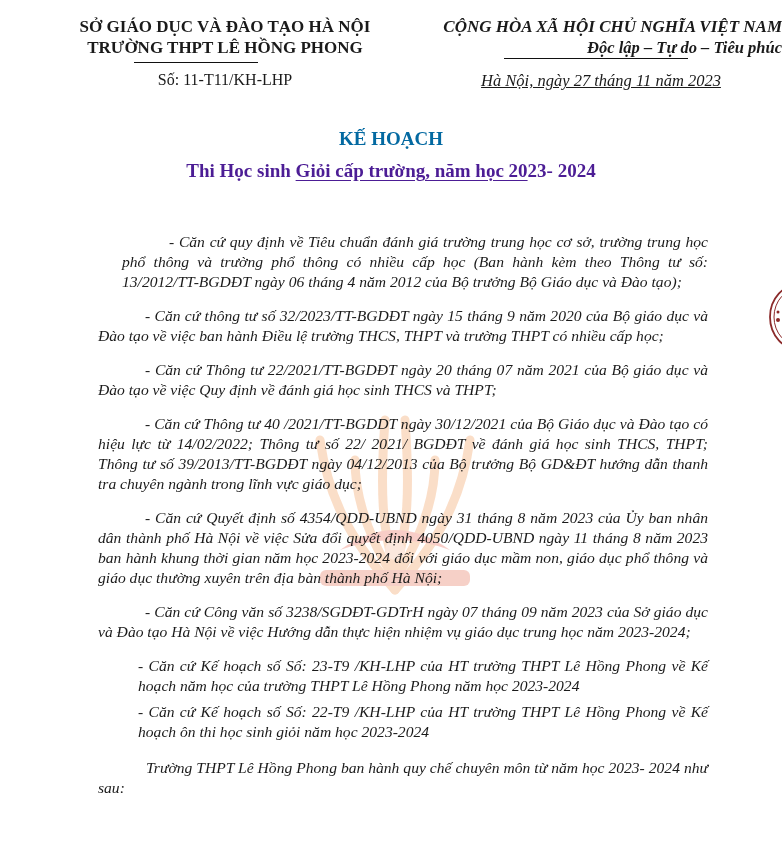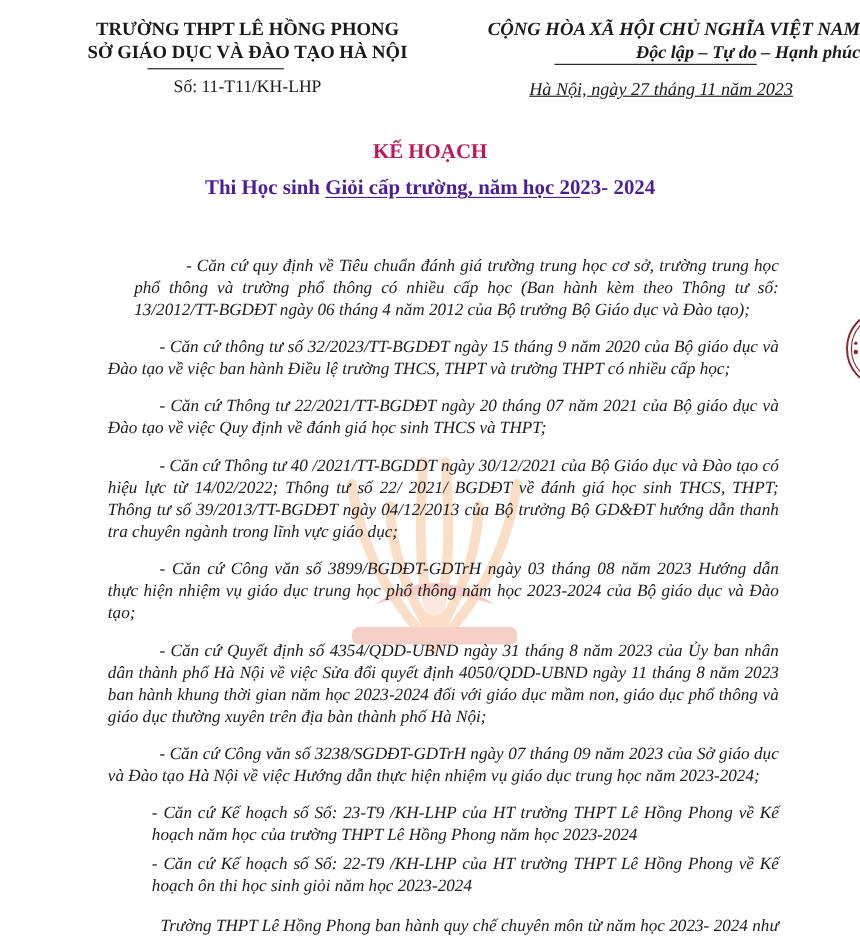--- a/index.html
+++ b/index.html
@@ -28,21 +28,21 @@
     .doc-number {
       position: absolute; left: 60px; top: 71px; width: 330px; text-align: center;
       font-size: 16px;
     }
     .doc-date {
       position: absolute; left: 420px; top: 71px; width: 362px; text-align: center;
       font-size: 16.5px; font-style: italic; text-decoration: underline;
     }
     .title {
       position: absolute; left: 0; top: 128px; width: 782px; text-align: center;
-      font-weight: bold; font-size: 19px; color: #be185d;
+      font-weight: bold; font-size: 19px; color: #0369a1;
     }
     .subtitle {
       position: absolute; left: 0; top: 160px; width: 782px; text-align: center;
       font-weight: bold; font-size: 19px; color: #4c1d95;
     }
     .subtitle .ul { text-decoration: underline; text-underline-offset: 3px; }
     .body-text {
       position: absolute; left: 98px; top: 232px; width: 610px;
       font-style: italic; font-size: 15.6px; line-height: 20px; color: #1a1a1a;
     }
@@ -57,29 +57,29 @@
     }
     .stamp {
       position: absolute; left: 766px; top: 282px; width: 60px; height: 70px;
       pointer-events: none;
     }
   </style>
 </head>
 <body>
 
 <div class="header-left">
+  <div>SỞ GIÁO DỤC VÀ ĐÀO TẠO HÀ NỘI</div>
   <div>TRƯỜNG THPT LÊ HỒNG PHONG</div>
-  <div>SỞ GIÁO DỤC VÀ ĐÀO TẠO HÀ NỘI</div>
 </div>
 <div class="rule-left"></div>
 <div class="doc-number">Số: 11-T11/KH-LHP</div>
 
 <div class="header-right">
   <div>CỘNG HÒA XÃ HỘI CHỦ NGHĨA VIỆT NAM</div>
-  <div class="motto">Độc lập – Tự do – Hạnh phúc</div>
+  <div class="motto">Độc lập – Tự do – Tiêu phúc</div>
 </div>
 <div class="rule-right"></div>
 <div class="doc-date">Hà Nội, ngày 27 tháng 11  năm 2023</div>
 
 <div class="title">KẾ HOẠCH</div>
 <div class="subtitle"><span>Thi Học sinh </span><span class="ul">Giỏi cấp trường, năm học 20</span><span>23- 2024</span></div>
 
 <svg class="watermark" viewBox="0 0 190 200" xmlns="http://www.w3.org/2000/svg">
   <g fill="none" stroke="#f08a3c" stroke-width="9" stroke-linecap="round">
     <path d="M95 190 C 60 150, 30 110, 20 40"></path>
@@ -99,19 +99,18 @@
   <ellipse cx="34" cy="35" rx="26" ry="29" fill="none" stroke="#8b2a2a" stroke-width="1"></ellipse>
   <circle cx="12" cy="30" r="1.5" fill="#8b2a2a"></circle>
   <circle cx="12" cy="38" r="2" fill="#8b2a2a"></circle>
 </svg>
 
 <div class="body-text">
   <p class="para first">- Căn cứ quy định về Tiêu chuẩn đánh giá trường trung học cơ sở, trường trung học phổ thông và trường phổ thông có nhiều cấp học (Ban hành kèm theo Thông tư số: 13/2012/TT-BGDĐT ngày 06 tháng 4 năm 2012 của Bộ trưởng Bộ Giáo dục và Đào tạo);</p>
   <p class="para">- Căn cứ thông tư số 32/2023/TT-BGDĐT ngày 15 tháng 9 năm 2020 của Bộ giáo dục và Đào tạo về việc ban hành Điều lệ trường THCS, THPT và trường THPT có nhiều cấp học;</p>
   <p class="para">- Căn cứ Thông tư 22/2021/TT-BGDĐT ngày 20 tháng 07 năm 2021 của Bộ giáo dục và Đào tạo về việc Quy định về đánh giá học sinh THCS và THPT;</p>
   <p class="para">- Căn cứ Thông tư 40 /2021/TT-BGDDT ngày 30/12/2021 của Bộ Giáo dục và Đào tạo có hiệu lực từ 14/02/2022; Thông tư số 22/ 2021/ BGDĐT về đánh giá học sinh THCS, THPT; Thông tư số 39/2013/TT-BGDĐT ngày 04/12/2013 của Bộ trưởng Bộ GD&amp;ĐT hướng dẫn thanh tra chuyên ngành trong lĩnh vực giáo dục;</p>
-  <p class="para">- Căn cứ Công văn số 3899/BGDĐT-GDTrH ngày 03 tháng 08 năm 2023 Hướng dẫn thực hiện nhiệm vụ giáo dục trung học phổ thông năm học 2023-2024 của Bộ giáo dục và Đào tạo;</p>
   <p class="para">- Căn cứ Quyết định số 4354/QDD-UBND  ngày 31 tháng 8 năm 2023 của Ủy ban nhân dân thành phố Hà Nội về việc Sửa đổi quyết định 4050/QDD-UBND ngày 11 tháng 8 năm 2023 ban hành khung thời gian năm học 2023-2024 đối với giáo dục mầm non, giáo dục phổ thông và giáo dục thường xuyên trên địa bàn thành phố Hà Nội;</p>
   <p class="para">- Căn cứ Công văn số 3238/SGDĐT-GDTrH ngày 07 tháng 09 năm 2023 của Sở giáo dục và Đào tạo Hà Nội về việc Hướng dẫn thực hiện nhiệm vụ giáo dục trung học năm 2023-2024;</p>
   <p class="para tight">- Căn cứ Kế hoạch số  Số: 23-T9 /KH-LHP của HT trường THPT Lê Hồng Phong về Kế hoạch năm học của trường THPT Lê Hồng Phong năm học 2023-2024</p>
   <p class="para tight2">- Căn cứ Kế hoạch số  Số: 22-T9 /KH-LHP của HT trường THPT Lê Hồng Phong về Kế hoạch ôn thi học sinh giỏi năm học 2023-2024</p>
   <p class="para closing">Trường THPT Lê Hồng Phong ban hành quy chế chuyên môn từ năm học 2023- 2024 như sau:</p>
 </div>
 
 </body></html>

